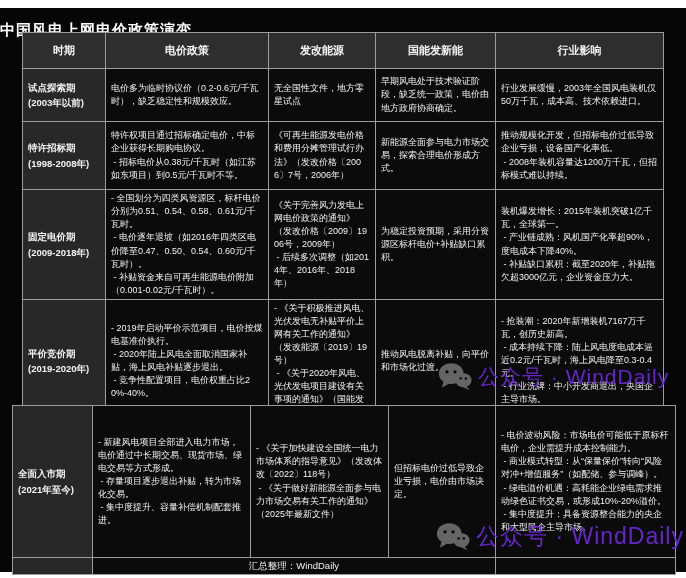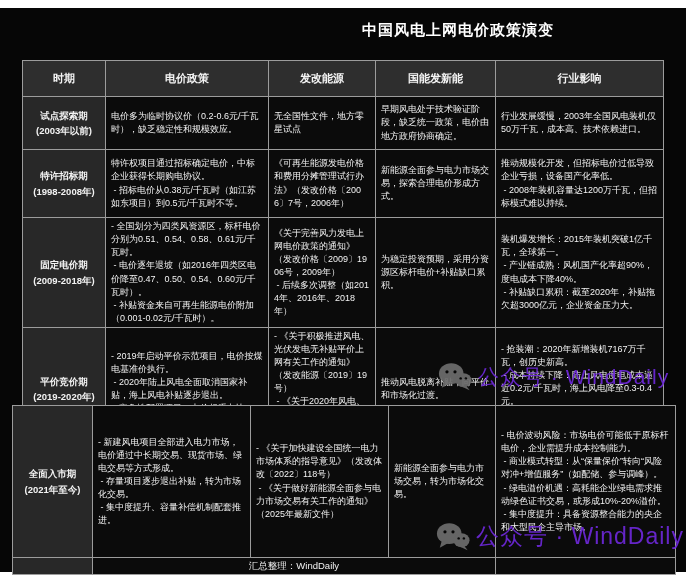--- a/index.html
+++ b/index.html
@@ -7,42 +7,42 @@
     width:686px; height:578px; position:relative; overflow:hidden;
     background:#ffffff;
     font-family:"Liberation Sans", sans-serif;
   }
   .canvas {
     position:absolute; left:0; top:8px; width:686px; height:564px;
     background:#060606;
   }
   .title {
     position:absolute; left:0; top:21px; width:554px;
-    text-align:right; color:#ffffff; font-size:15px; font-weight:bold;
+    text-align:left; color:#ffffff; font-size:15px; font-weight:bold;
     letter-spacing:1px;
   }
   table { border-collapse:collapse; table-layout:fixed; position:absolute; }
-  .t-main   { left:22px; top:60px;  width:641px; }
+  .t-main   { left:22px; top:32px;  width:641px; }
   .t-bottom { left:12px; top:405px; width:663px; }
   th, td {
     border:1px solid #9c9c9c;
     color:#f3f3f3;
     font-size:9px; line-height:1.45;
     padding:2px 5px;
     vertical-align:middle;
     white-space:pre-wrap;
     word-break:break-all;
     background:#0b0b0b;
   }
   th {
     background:#2e2e2e; font-size:11px; font-weight:bold;
     padding:4px 2px; text-align:center; height:27px;
   }
   td.period {
-    background:#282828; text-align:center; font-weight:bold;
+    background:#282828; font-weight:bold;
     font-size:9.5px; line-height:1.6;
   }
   tr.r1 td { height:48px; }
   tr.r2 td { height:63px; }
   tr.r3 td { height:105px; }
   tr.r4 td { height:110px; }
   tr.r5 td { height:147px; }
   tr.rfoot td { height:14px; font-size:9.5px; text-align:center; padding:1px 5px;margin-top:18px; }
   td.foot-left { background:#282828; }
   .wm {
@@ -136,21 +136,21 @@
   </colgroup>
   <tbody>
     <tr class="r5">
       <td class="period">全面入市期
 (2021年至今)</td>
       <td>- 新建风电项目全部进入电力市场，电价通过中长期交易、现货市场、绿电交易等方式形成。
  - 存量项目逐步退出补贴，转为市场化交易。
  - 集中度提升、容量补偿机制配套推进。</td>
       <td>- 《关于加快建设全国统一电力市场体系的指导意见》（发改体改〔2022〕118号）
  - 《关于做好新能源全面参与电力市场交易有关工作的通知》（2025年最新文件）</td>
-      <td>新能源全面参与电力市场交易，转为市场化交易。</td>
+      <td>但招标电价过低导致企业亏损，电价由市场决定。</td>
       <td>- 电价波动风险：市场电价可能低于原标杆电价，企业需提升成本控制能力。
  - 商业模式转型：从“保量保价”转向“风险对冲+增值服务”（如配储、参与调峰）。
  - 绿电溢价机遇：高耗能企业绿电需求推动绿色证书交易，或形成10%-20%溢价。
  - 集中度提升：具备资源整合能力的央企和大型民企主导市场。</td>
     </tr>
     <tr class="rfoot">
       <td class="foot-left"></td>
       <td colspan="3">汇总整理：WindDaily</td>
       <td></td>
     </tr>

